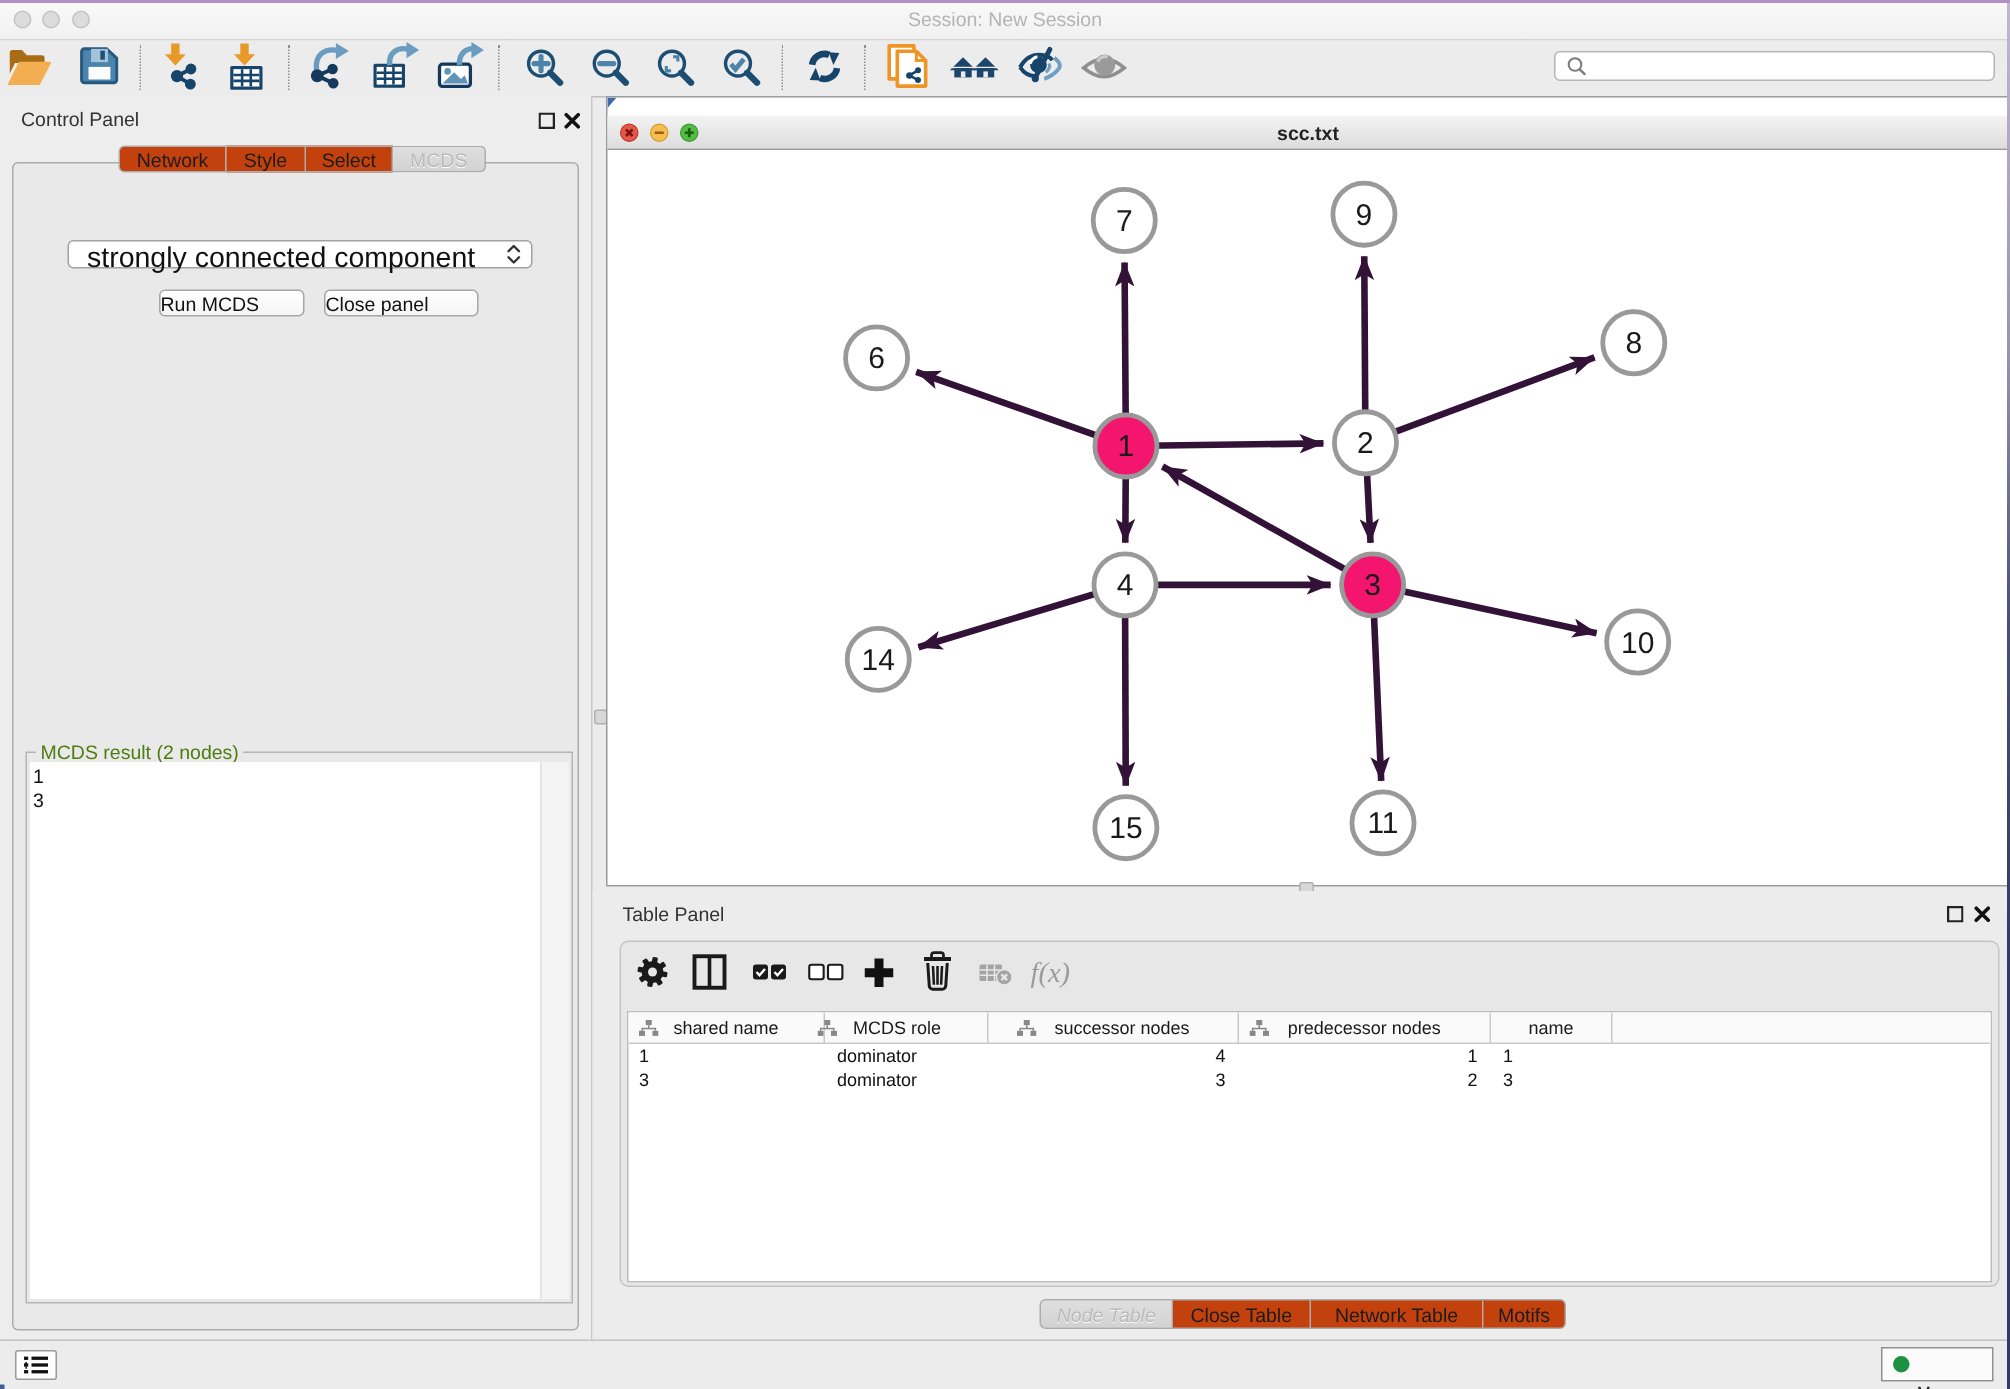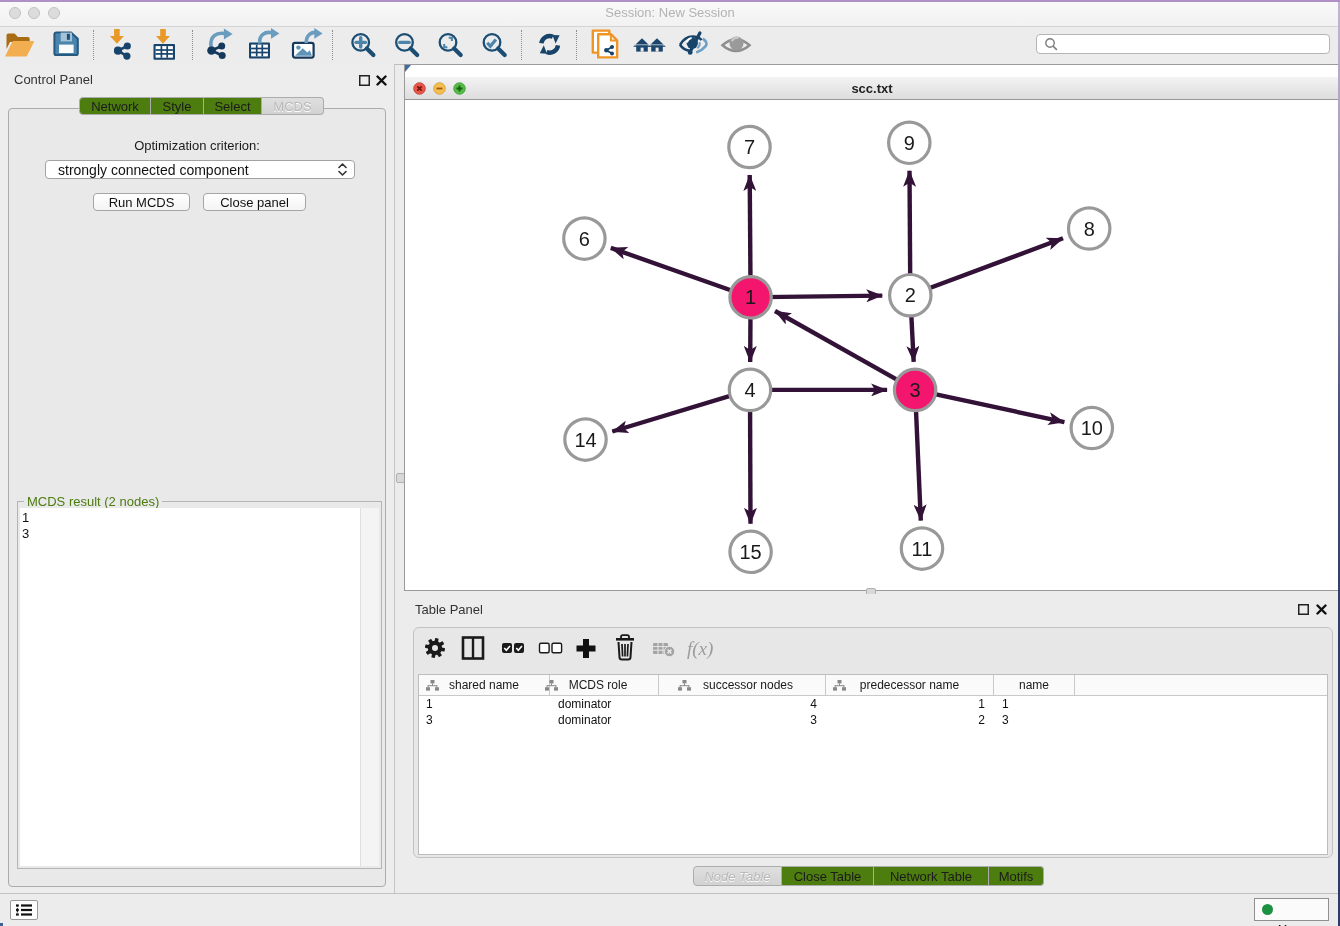--- a/index.html
+++ b/index.html
@@ -14,29 +14,29 @@
   #wintitle{position:absolute;top:5px;left:0;width:1340px;text-align:center;
       font-size:13px;color:#b3b3b3;}
   #toolbar{left:0;top:27px;width:1340px;height:37px;background:#ececec;
       border-bottom:1px solid #bdbdbd;}
   .sep{position:absolute;top:3px;height:30px;width:0;
       border-left:1px dotted #8f8f8f;}
   
   #cpanel{left:0;top:64px;width:394px;height:829px;background:#ededed;}
   .paneltitle{font-size:13px;color:#333;}
   .tabrow{position:absolute;display:flex;font-size:13px;color:#1c1c1c;}
-  .tab{background:#4d7c0f;border:1px solid #acacac;border-left:none;
+  .tab{background:#c2410c;border:1px solid #acacac;border-left:none;
        height:18px;line-height:18px;text-align:center;box-sizing:border-box;}
   .tab.first{border-left:1px solid #acacac;border-radius:4px 0 0 4px;}
   .tab.last{border-radius:0 4px 4px 0;}
   .tab.dis{background:linear-gradient(#dfdfdf,#d2d2d2);color:#b9b9b9;
        text-shadow:0 1px 0 #fff;}
   .btn{position:absolute;background:linear-gradient(#ffffff,#f4f4f4);
        border:1px solid #a6a6a6;border-radius:4px;box-sizing:border-box;
-       font-size:13px;color:#111;text-align:center;}
+       font-size:13px;color:#111;margin-left:13px;}
   
   #netwin{left:404px;top:64px;width:936px;height:527px;background:#fff;
       border:1px solid #9a9a9a;box-sizing:border-box;}
   #netheader{position:absolute;left:0;top:12px;width:934px;height:22px;
       background:linear-gradient(#f3f3f3,#dddddd);border-bottom:1px solid #989898;}
   
   #tpanel{left:395px;top:594px;width:945px;height:299px;background:#ececec;}
   
   #statusbar{left:0;top:893px;width:1340px;height:33px;background:#ececec;
       border-top:1px solid #c2c2c2;box-sizing:border-box;}
@@ -223,25 +223,24 @@
 
     <div class="abs" style="left:8px;top:44px;width:378px;height:779px;background:#e9e9e9;
          border:1px solid #ababab;border-radius:4px;box-sizing:border-box;"></div>
 
     <div class="tabrow" style="left:79px;top:33px;">
       <div class="tab first" style="width:72px;">Network</div>
       <div class="tab" style="width:53px;">Style</div>
       <div class="tab" style="width:58px;">Select</div>
       <div class="tab last dis" style="width:62px;">MCDS</div>
     </div>
-    <div class="abs" style="left:0;top:74px;width:394px;text-align:center;font-size:13px;color:#1a1a1a;">Optimization criterion:</div>
 
     <div class="abs" style="left:45px;top:96px;width:310px;height:19px;background:#fff;
          border:1px solid #a2a2a2;border-radius:4px;box-sizing:border-box;">
-      <div style="position:absolute;left:12px;top:1px;font-size:14px;color:#111;">strongly connected component</div>
+      <div style="position:absolute;left:12px;top:1px;font-size:19px;color:#111;">strongly connected component</div>
       <svg style="position:absolute;right:6px;top:2px;" width="11" height="13" viewBox="0 0 11 13">
         <path d="M2 4.5 L5.5 1 L9 4.5" fill="none" stroke="#333" stroke-width="1.6" stroke-linejoin="round" stroke-linecap="round"></path>
         <path d="M2 8.5 L5.5 12 L9 8.5" fill="none" stroke="#333" stroke-width="1.6" stroke-linejoin="round" stroke-linecap="round"></path>
       </svg>
     </div>
     <div class="btn" style="left:93px;top:129px;width:97px;height:18px;line-height:17px;">Run MCDS</div>
     <div class="btn" style="left:203px;top:129px;width:103px;height:18px;line-height:17px;">Close panel</div>
 
     <div class="abs" style="left:17px;top:437px;width:365px;height:368px;
          border:1px solid #b5b5b5;box-sizing:border-box;"></div>
@@ -408,21 +407,21 @@
       <div class="hdrcell" style="left:252px;width:155px;">
           <svg class="hico" width="13" height="11" viewBox="0 0 13 11">
             <use href="#orgico"></use>
           </svg>
           <div class="hdrtext">successor nodes</div>
         </div>
       <div class="hdrcell" style="left:407px;width:168px;">
           <svg class="hico" width="13" height="11" viewBox="0 0 13 11">
             <use href="#orgico"></use>
           </svg>
-          <div class="hdrtext">predecessor name</div>
+          <div class="hdrtext">predecessor nodes</div>
         </div>
       <div class="hdrcell" style="left:575px;width:81px;">
           <div class="hdrtext">name</div>
         </div>
     </div>
     <div class="rowtext" style="left:31px;top:103px;">1</div>
     <div class="rowtext" style="left:163px;top:103px;">dominator</div>
     <div class="rowtext" style="left:276px;top:103px;width:146px;text-align:right;">4</div>
     <div class="rowtext" style="left:431px;top:103px;width:159px;text-align:right;">1</div>
     <div class="rowtext" style="left:607px;top:103px;">1</div>

